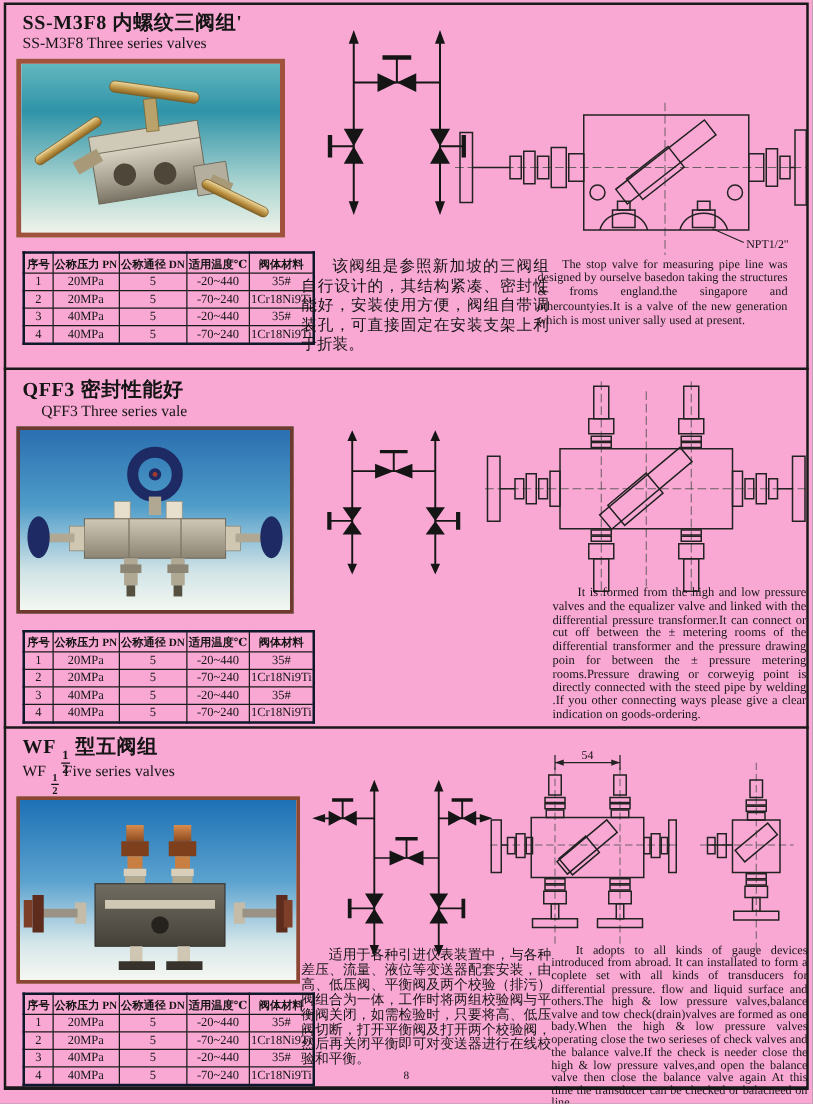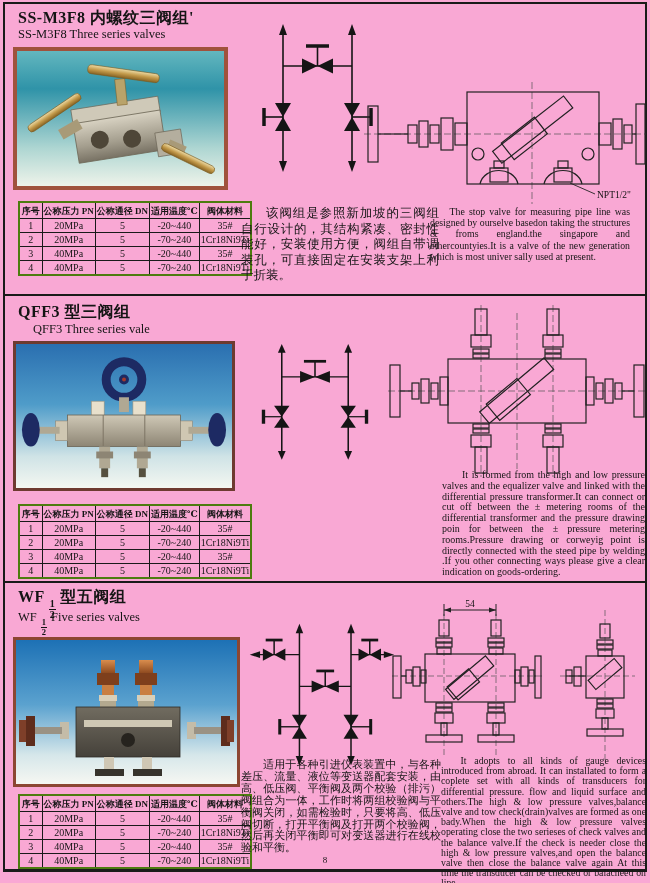--- a/index.html
+++ b/index.html
@@ -31,21 +31,21 @@
   #schem1 { left:250px; top:20px;  width:135px; height:155px; }
   #schem2 { left:250px; top:341px; width:130px; height:121px; }
   #schem3 { left:246px; top:622px; width:150px; height:146px; }
   #dwg1   { left:364px; top:82px;  width:282px; height:122px; }
   #dwg2   { left:388px; top:305px; width:258px; height:172px; }
   #dwg3f  { left:392px; top:598px; width:150px; height:160px; }
   #dwg3s  { left:560px; top:610px; width:75px;  height:150px; }
   .dwg-text { font-size:9.5px; fill:#111; font-family:"Liberation Serif",serif; }
 
   .spec-table { position:absolute; border-collapse:collapse; text-align:center;
-    border:2px solid #4d7c0f; font-size:10px; }
+    border:2px solid #0f172a; font-size:10px; }
   .spec-table th, .spec-table td { border:1px solid #1a1a1a; padding:0 1px;
     height:13px; line-height:12px; }
   .spec-table th { font-weight:bold; font-size:9px; height:15px; white-space:nowrap; }
   #table1 { left:18px; top:201px; } #table2 { left:18px; top:504px; } #table3 { left:18px; top:794px; }
 
   .zh { position:absolute; text-align:justify; text-indent:2em; margin:0; }
   #zh1 { left:241px; top:206px; width:198px; font-size:12.5px; line-height:15.5px; }
   #zh2 { left:241px; top:470px; width:200px; font-size:11px;   line-height:11.9px; }
   #zh3 { left:241px; top:759px; width:200px; font-size:11px;   line-height:11.9px; }
 
@@ -225,21 +225,21 @@
           <td>5</td>
           <td>-70~240</td>
           <td>1Cr18Ni9Ti</td>
         </tr>
       </tbody>
     </table>
 
   <p class="zh" id="zh1">该阀组是参照新加坡的三阀组自行设计的，其结构紧凑、密封性能好，安装使用方便，阀组自带调装孔，可直接固定在安装支架上利于折装。</p>
   <p class="en" id="en1">The stop valve for measuring pipe line was designed by ourselve basedon taking the structures &amp; froms england.the singapore and othercountyies.It is a valve of the new generation which is most univer sally used at present.</p>
 
-  <h1 class="t-zh" style="left:18px;top:302px;">QFF3 型三阀组</h1>
+  <h1 class="t-zh" style="left:18px;top:302px;">QFF3 密封性能好</h1>
   <h2 class="t-en" style="left:33px;top:322px;">QFF3 Three series vale</h2>
 
   <div class="photo" id="photo2">
     <svg viewBox="0 0 218 146" preserveAspectRatio="none">
       <defs>
         <linearGradient id="pg2" x1="0" y1="0" x2="0" y2="1">
           <stop offset="0" stop-color="#2a6fb0"></stop>
             <stop offset="0.42" stop-color="#4f9cc9"></stop>
           <stop offset="0.78" stop-color="#cfe3e6"></stop>
             <stop offset="1" stop-color="#f4f7f1"></stop>

